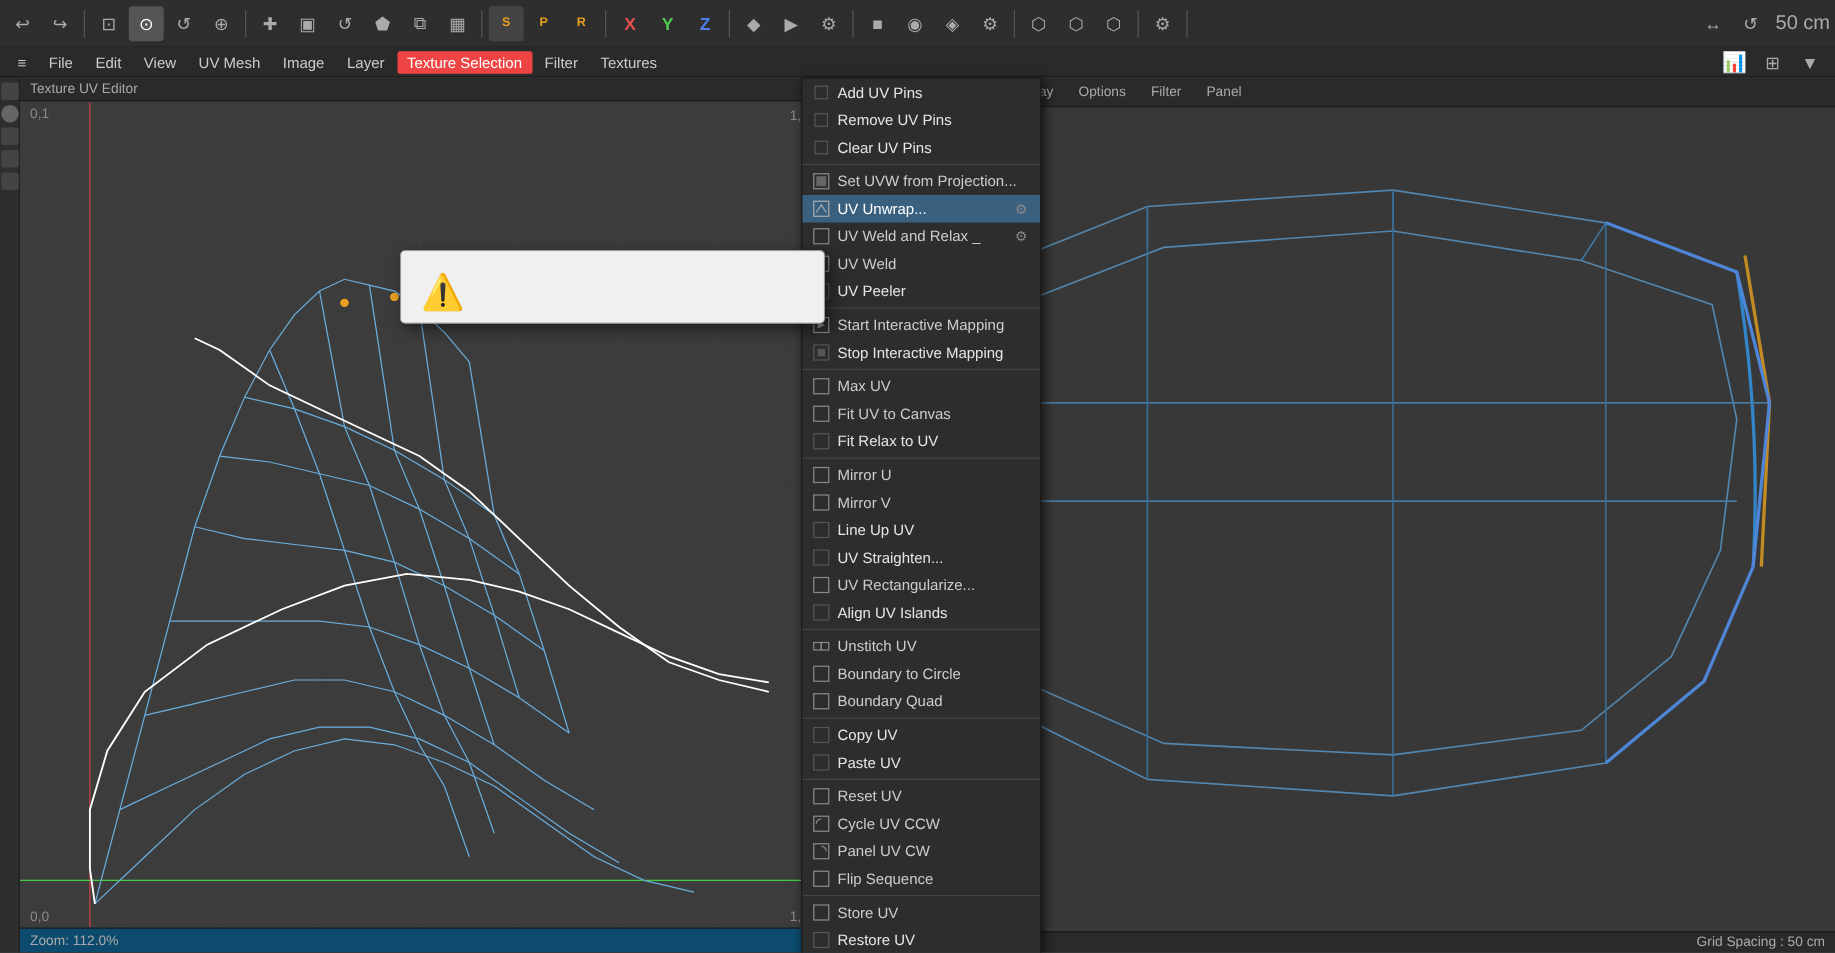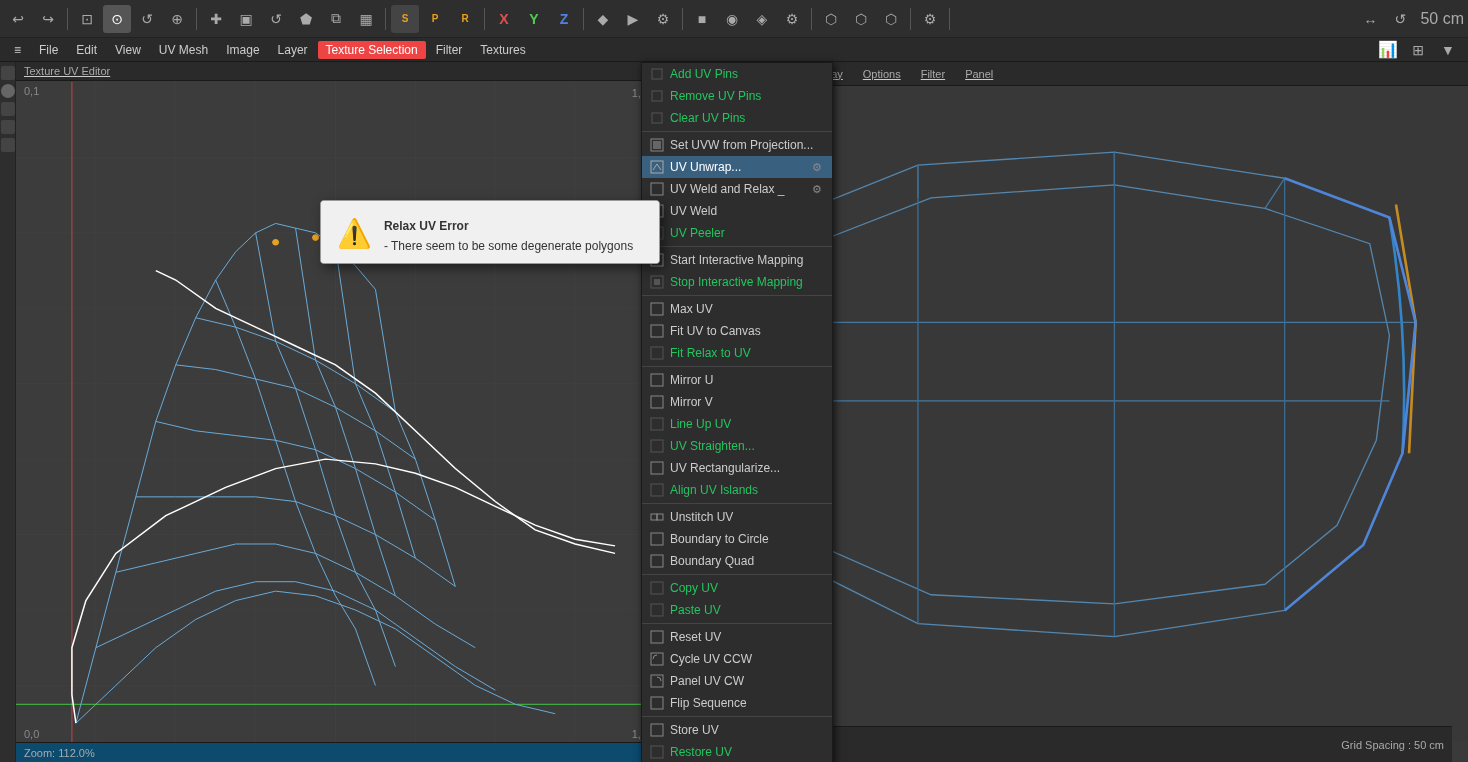--- a/index.html
+++ b/index.html
@@ -59,21 +59,20 @@
       border-radius: 2px;
       font-size: 12px;
       color: #ccc;
     }
     .menu-item.active { background: #ef4444; color: #fff; }
 
     
     .main-layout {
       display: flex;
       height: calc(762px - 38px - 24px);
-      text-decoration: underline;
     }
 
     
     .left-panel {
       width: 16px;
       background: #2e2e2e;
       border-right: 1px solid #222;
       display: flex;
       flex-direction: column;
       align-items: center;
@@ -149,21 +148,21 @@
       display: flex;
       align-items: center;
       padding: 3px 8px;
       cursor: pointer;
       font-size: 12px;
       color: #ccc;
       gap: 6px;
       min-height: 22px;
     }
     .dropdown-item.highlighted { background: #3a6080; color: #fff; }
-    .dropdown-item.disabled { color: #22c55e; cursor: default; }
+    .dropdown-item.disabled { color: #e5e5e5; cursor: default; }
     .dropdown-item-icon {
       width: 14px;
       height: 14px;
       display: flex;
       align-items: center;
       justify-content: center;
       flex-shrink: 0;
     }
     .dropdown-item-text { flex: 1; }
     .dropdown-item-gear {
@@ -201,22 +200,22 @@
     }
     .viewport-menu-item {
       padding: 2px 8px;
       cursor: pointer;
       border-radius: 2px;
     }
     .viewport-bottom-bar {
       position: absolute;
       bottom: 0;
       left: 0;
-      right: 16px;
-      height: 36px;
+      right: 0;
+      height: 17px;
       background: #2a2a2a;
       border-top: 1px solid #1a1a1a;
       display: flex;
       align-items: center;
       padding: 0 8px;
       font-size: 11px;
       color: #aaa;
       justify-content: flex-end;
     }
 
@@ -783,21 +782,17 @@
 
     <div class="viewport-bottom-bar">
       <span>Grid Spacing : 50 cm</span>
     </div>
   </div>
 
   <div class="modal-overlay">
     <div class="modal-dialog">
       <div class="modal-body">
         <div class="modal-icon">⚠️</div>
-        <div class="modal-text">
-          <div class="modal-title-text">Relax UV Error</div>
-          <div>- There seem to be some degenerate polygons</div>
-        </div>
       </div>
     </div>
   </div>
 
 </div>
 
 </body></html>

